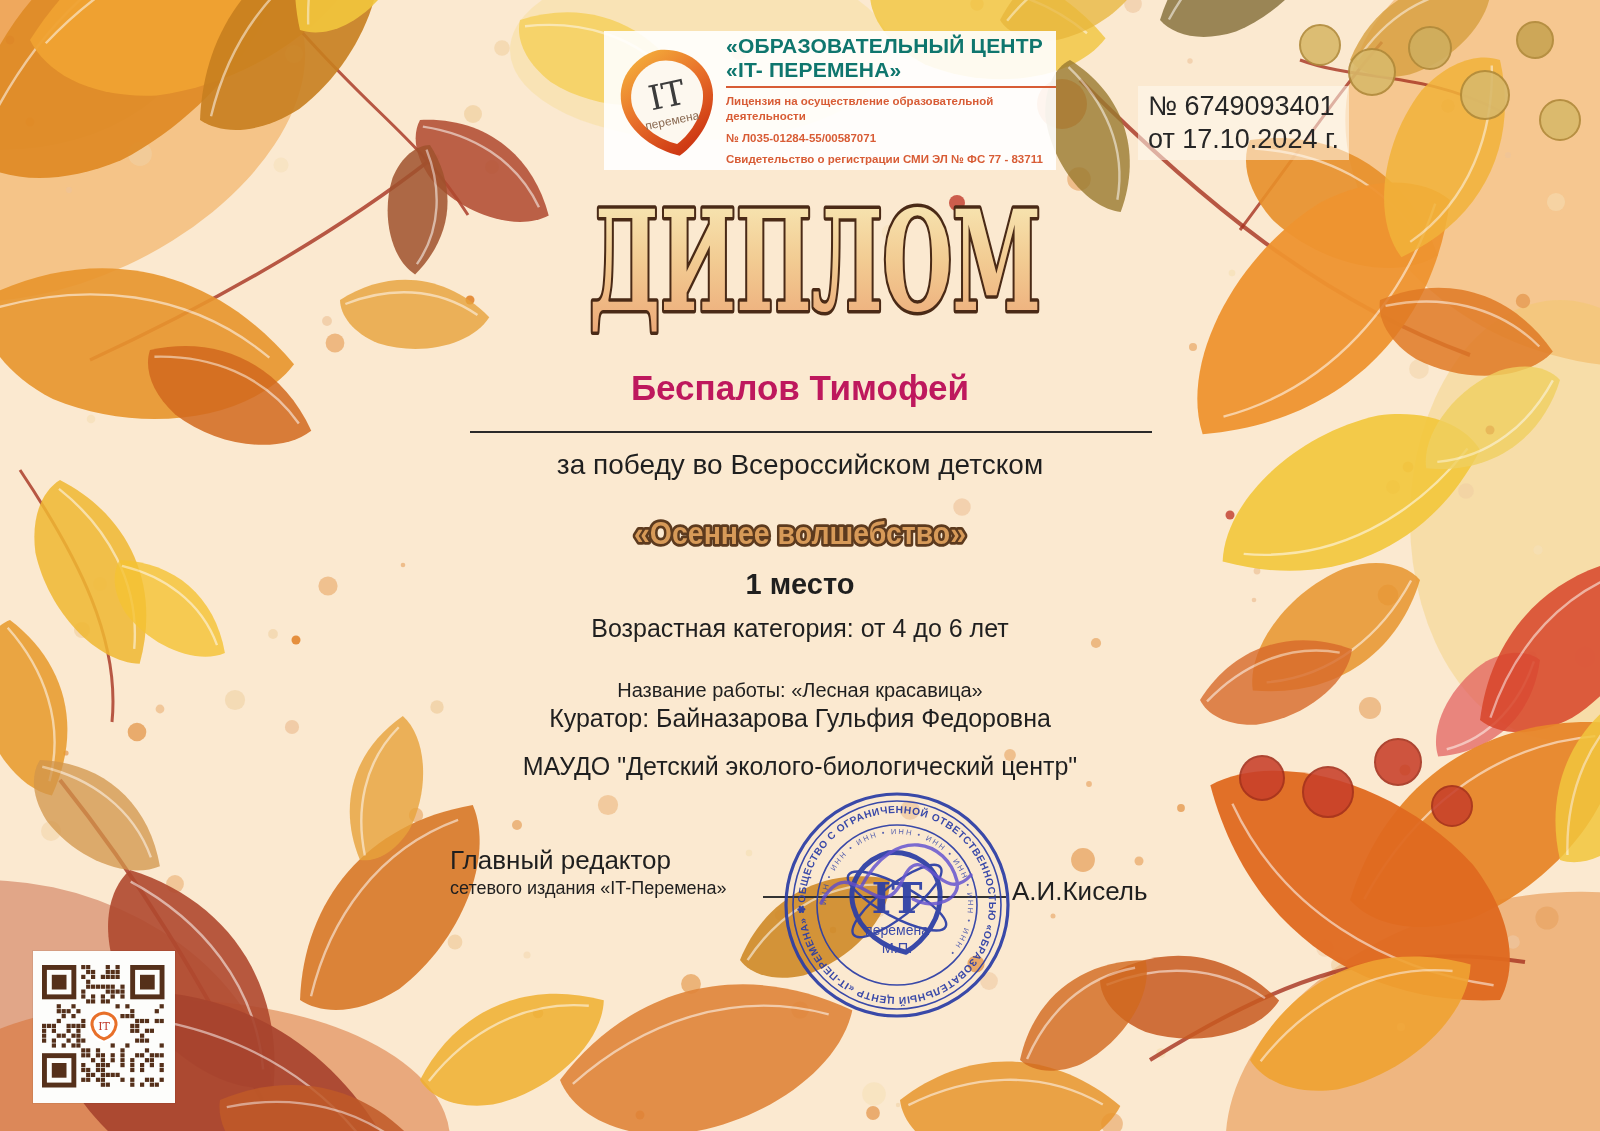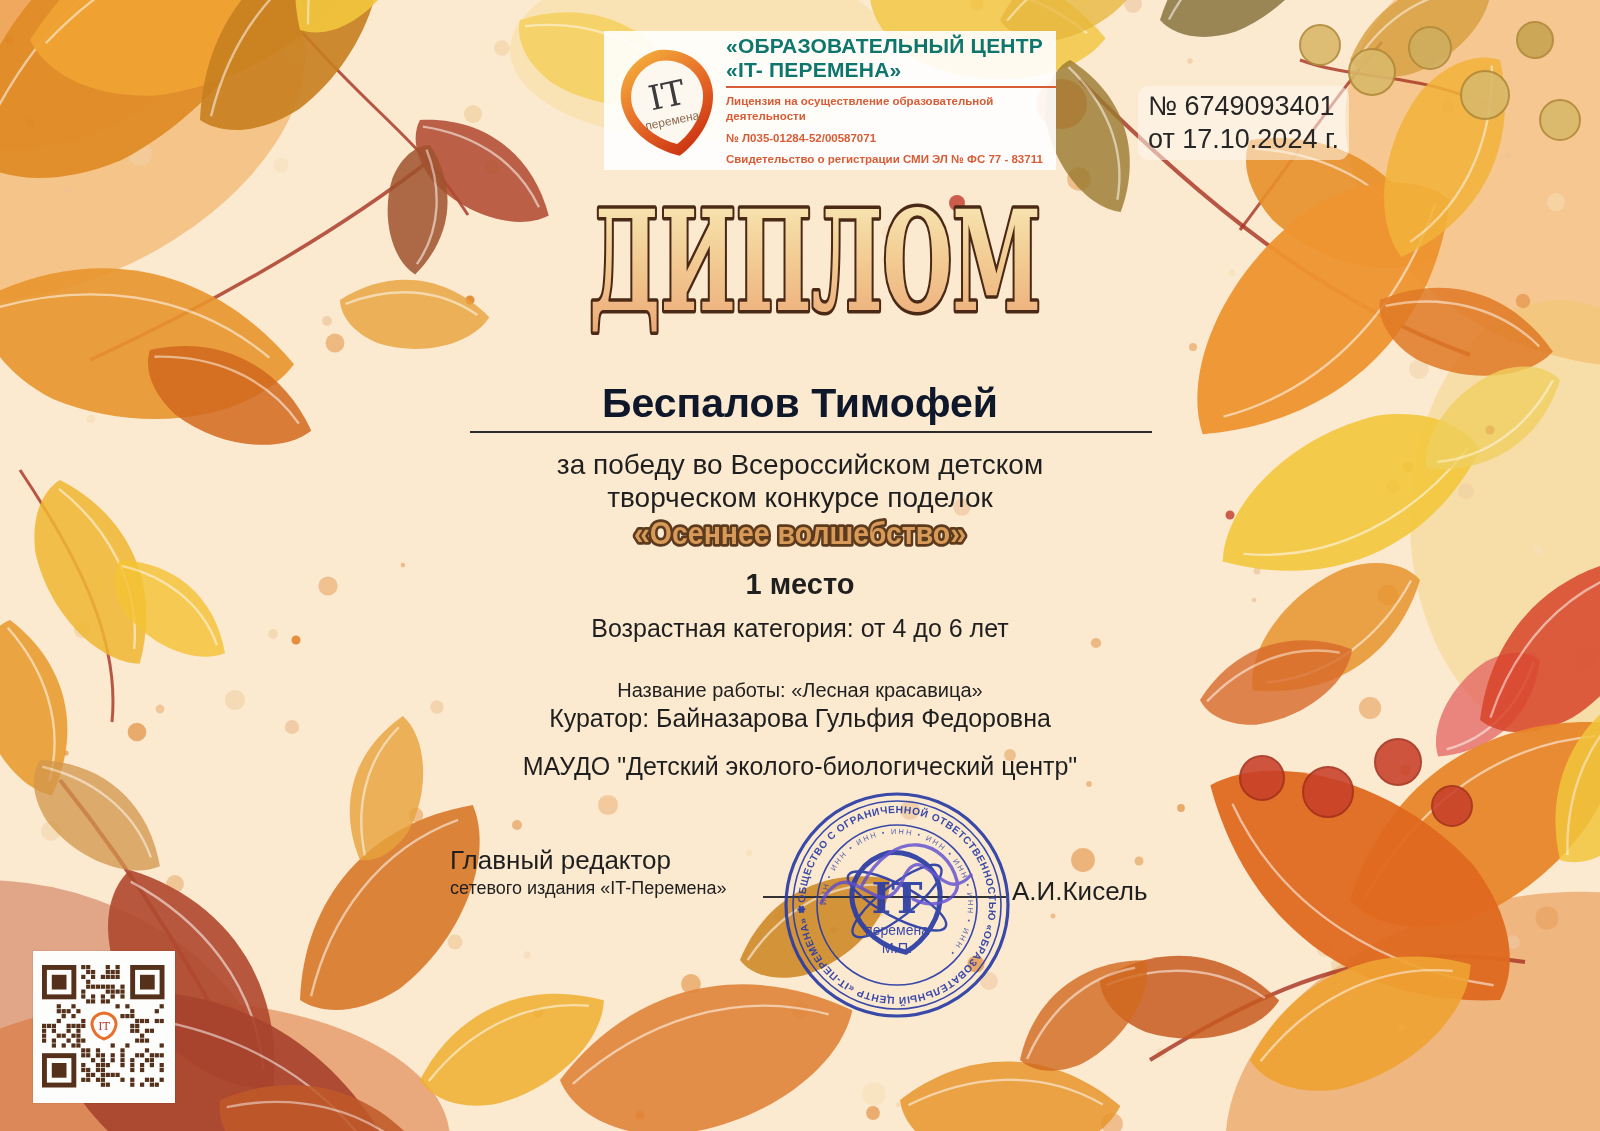--- a/index.html
+++ b/index.html
@@ -15,26 +15,26 @@
     background:rgba(255,255,255,.9);display:flex;align-items:center;
     padding:0;box-sizing:border-box;}
   .logo-wrap{width:112px;height:120px;margin:8px 2px 8px 8px;flex:0 0 auto;}
   .header-text{flex:1;padding:6px 10px 6px 0;}
   .org-line{color:#0f766e;font-weight:bold;font-size:21px;line-height:1.12;letter-spacing:.2px;}
   .header-divider{height:2px;background:#d85c35;margin:5px 0 5px 0;width:330px;}
   .license-line{color:#d85c35;font-size:11.5px;line-height:1.32;font-weight:bold;margin-top:6px;}
 
   
   .doc-number{left:1138px;top:86px;background:rgba(255,250,238,.55);
-    padding:4px 10px;font-size:27px;line-height:1.22;color:#262626;border-radius:11px;}
+    padding:4px 10px;font-size:27px;line-height:1.22;color:#262626;}
 
   
   .title-svg{left:575px;top:196px;}
   .awarded{top:320px;font-size:26px;letter-spacing:2px;color:#3d3d3d;}
-  .recipient{top:380px;font-size:41px;font-weight:bold;color:#0f172a;}
+  .recipient{top:368px;font-size:35px;font-weight:bold;color:#be185d;}
   .name-underline{left:470px;top:431px;width:682px;height:2px;background:#2a2a2a;}
   .reason1{top:449px;font-size:28px;}
   .reason2{top:482px;font-size:28px;}
   .contest-svg{left:610px;top:508px;}
   .place{top:568px;font-size:29px;font-weight:bold;}
   .age{top:614px;font-size:25px;}
   .work{top:659px;font-size:20px;margin-top:20px;}
   .curator{top:704px;font-size:25px;}
   .org{top:752px;font-size:25px;}
 
@@ -374,21 +374,21 @@
           <text x="0" y="6" text-anchor="middle" font-family="DejaVu Serif, serif" font-size="34" fill="#3c3c3c">IT</text>
           <text x="0" y="24" text-anchor="middle" font-family="Liberation Sans, sans-serif" font-size="12" fill="#8a6a52">перемена</text>
         </g>
       </svg>
     </div>
     <div class="header-text">
       <div class="org-line">«ОБРАЗОВАТЕЛЬНЫЙ ЦЕНТР</div>
       <div class="org-line">«IT- ПЕРЕМЕНА»</div>
       <div class="header-divider"></div>
       <div class="license-line">Лицензия на осуществление образовательной деятельности</div>
-      <div class="license-line">№ Л035-01284-52/00587071</div>
+      <div class="license-line">№ Л035-01284-55/00587071</div>
       <div class="license-line">Свидетельство о регистрации СМИ ЭЛ № ФС 77 - 83711</div>
     </div>
   </div>
 
   <div class="abs doc-number">
     <div>№ 6749093401</div>
     <div>от 17.10.2024 г.</div>
   </div>
 
   <svg class="abs title-svg" width="480" height="140" viewBox="0 0 480 140">
@@ -398,21 +398,20 @@
         <stop offset=".5" stop-color="#f2cb92"></stop>
         <stop offset="1" stop-color="#eca575"></stop>
       </linearGradient>
     </defs>
     <text x="240" y="114" text-anchor="middle" font-family="DejaVu Serif, serif" font-weight="bold" font-size="138" textLength="452" lengthAdjust="spacingAndGlyphs" fill="url(#goldgrad)" stroke="#4a2a16" stroke-width="7" paint-order="stroke" stroke-linejoin="round">ДИПЛОМ</text>
   </svg>
 
   <div class="abs ctr recipient">Беспалов Тимофей</div>
   <div class="abs name-underline"></div>
   <div class="abs ctr reason1">за победу во Всероссийском детском</div>
-  <div class="abs ctr reason2">творческом конкурсе поделок</div>
 
   <svg class="abs contest-svg" width="380" height="50" viewBox="0 0 380 50">
     <text x="190" y="36" text-anchor="middle" font-family="Liberation Sans, sans-serif" font-weight="bold" font-size="31" textLength="332" lengthAdjust="spacingAndGlyphs" fill="#d79a58" stroke="#5c3a1e" stroke-width="5.5" paint-order="stroke" stroke-linejoin="round">«Осеннее волшебство»</text>
   </svg>
 
   <div class="abs ctr place">1 место</div>
   <div class="abs ctr age">Возрастная категория: от 4 до 6 лет</div>
   <div class="abs ctr work">Название работы: «Лесная красавица»</div>
   <div class="abs ctr curator">Куратор: Байназарова Гульфия Федоровна</div>
   <div class="abs ctr org">МАУДО "Детский эколого-биологический центр"</div>

